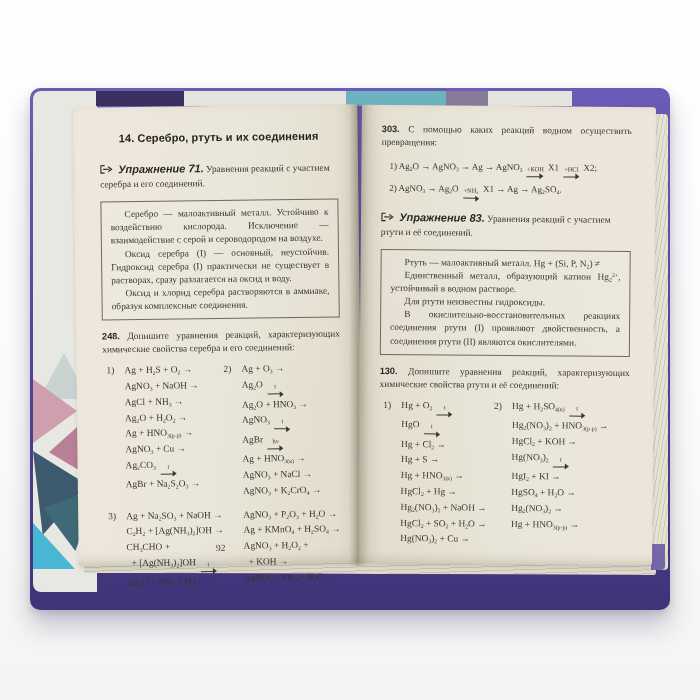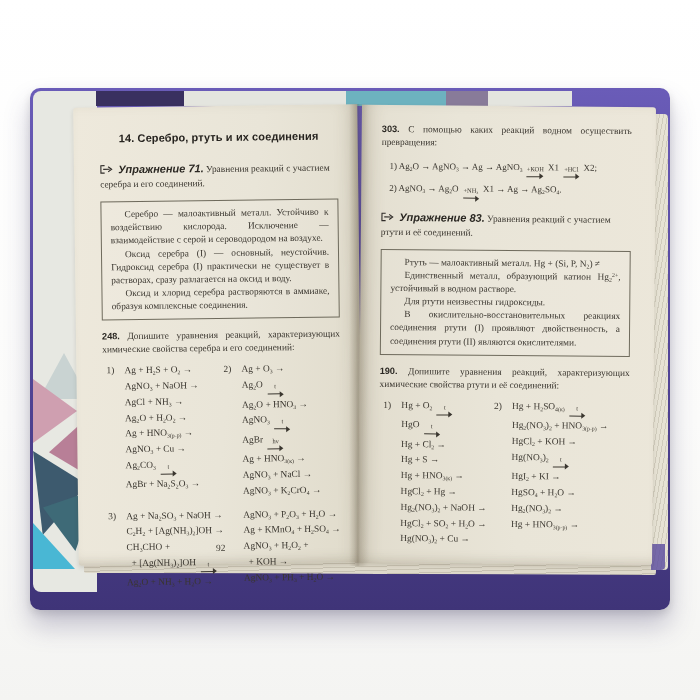--- a/index.html
+++ b/index.html
@@ -230,21 +230,21 @@
       </div>
 
       <div class="info-box">
           <div class="box-p">Ртуть — малоактивный металл. Hg + (Si, P, N<sub>2</sub>) ≠</div>
           <div class="box-p">Единственный металл, образующий катион Hg<sub>2</sub><sup>2+</sup>, устойчивый в водном растворе.</div>
           <div class="box-p">Для ртути неизвестны гидроксиды.</div>
           <div class="box-p">В окислительно-восстановительных реакциях соединения ртути (I) проявляют двойственность, а соединения ртути (II) являются окислителями.</div>
         </div>
 
       <p class="problem">
-        <span class="p-num">190.</span>
+        <span class="p-num">130.</span>
         <span>Допишите уравнения реакций, характеризующих химические свойства ртути и её соединений:</span>
       </p>
 
       <div class="eq-row">
         <div class="eq-block">
           <div class="eq-num">1)</div>
           <div class="eq-list">
               <div class="eq-line">Hg + O<sub>2</sub> <span class="oarr">
                   <span class="olbl">t</span>
                   <span class="aline"></span>

